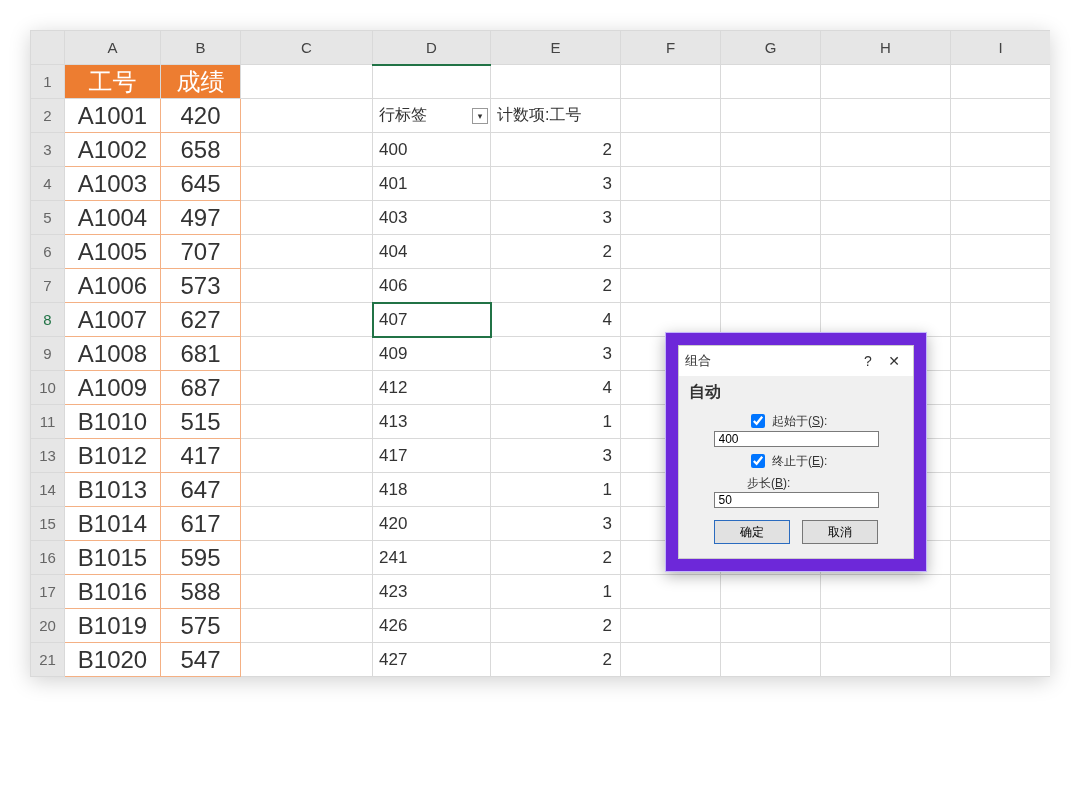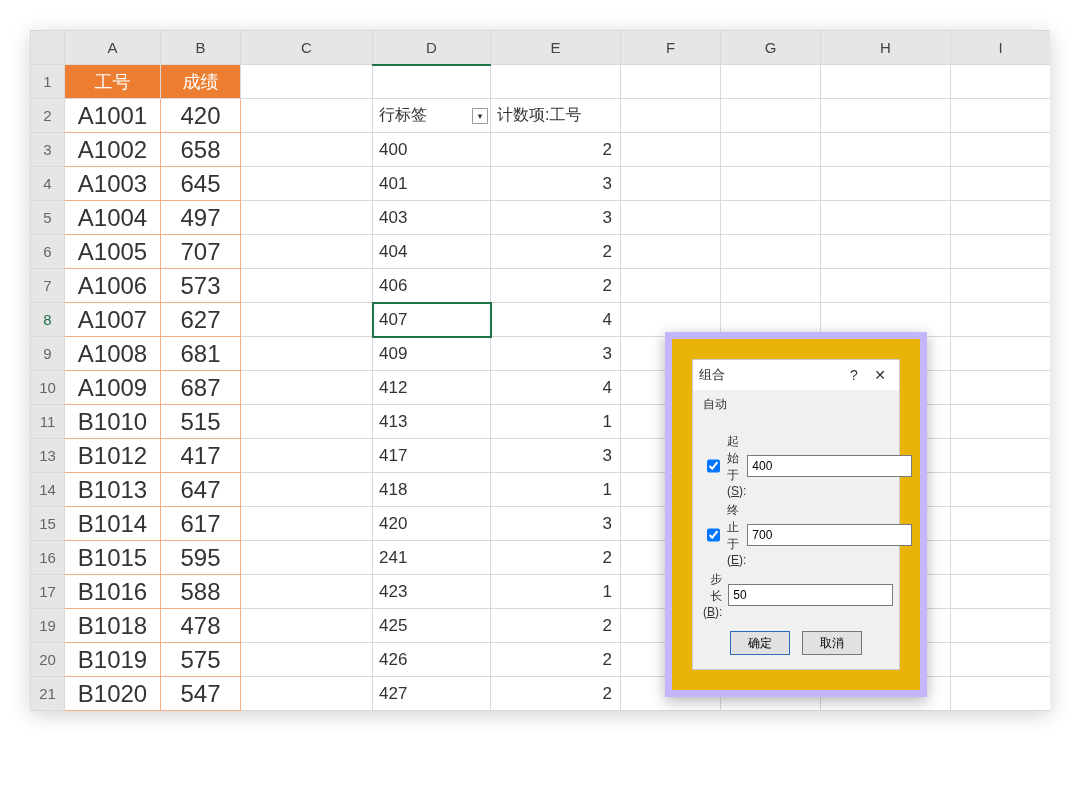--- a/index.html
+++ b/index.html
@@ -38,21 +38,21 @@
   table.sheet th.colhdr, table.sheet td.rowhdr {
     background: #e6e6e6;
     color: #444;
     font-size: 15px;
   }
   table.sheet td.rowhdr { font-size: 15px; text-align:center; padding:0 4px; color:#666;}
   table.sheet th.corner { background:#e6e6e6; }
   .orange-hdr {
     background: #ed7d31 !important;
     color: #fff;
-    font-size: 18px;
+    font-size: 24px;
     font-weight: bold;
   }
   .orange-border td.data-ab {
     border: 1px solid #f4b084;
     font-size: 24px;
     text-align: center;
   }
   .colD-hdr { text-align: left !important; padding-left: 6px !important; font-weight: bold; position:relative;margin-top:36px;}
   .colE-hdr { text-align: left; padding-right:6px !important; font-weight: bold;}
   .colD-val { text-align: left !important; padding-left:6px !important; font-size:17px;}
@@ -73,56 +73,56 @@
     border:1px solid #999;
     background:#fff;
     display:flex; align-items:center; justify-content:center;
     font-size:9px; color:#333;
   }
   
   .dialog-outer {
     position:absolute;
     left:635px; top:302px;
     width:262px;
-    border:7px solid #c4b5fd;
-    background:#eab308;
+    border:1px solid #c4b5fd;
+    background:#6d28d9;
     box-shadow:0 4px 14px rgba(0,0,0,0.3);
     z-index:10;
-    padding:20px;
+    padding:12px;
   }
   .dialog {
     background:#f0f0f0;
     border:1px solid #ccc;
     font-size:12px;
     color:#333;
   }
   .dlg-title {
     display:flex;
     align-items:center;
     height:30px;
     padding:0 6px;
     background:#fff;
   }
   .dlg-title .t { flex:1; font-size:13px; }
   .dlg-title .help, .dlg-title .close {
     width:26px; text-align:center; font-size:14px; cursor:pointer;
   }
   .dlg-body { padding:6px 10px 10px 10px; }
-  .dlg-sec { font-size:12px; margin-bottom:20px;}
-  .dlg-row { display:flex; align-items:center; margin:4px 0;}
+  .dlg-sec { font-size:16px; margin-bottom:8px;font-weight:bold;}
+  .dlg-row { display:flex; align-items:center; margin:4px 12px;flex-direction:column;}
   .dlg-row label { display:flex; align-items:center; gap:4px; width:98px; font-size:12px;}
   .dlg-row input[type=text] {
     flex:1; height:22px; border:1px solid #7a7a7a; background:#fff;
     padding:0 4px; font-size:12px;
   }
   .dlg-row input[type=checkbox]{ width:14px; height:14px;}
-  .dlg-step-lbl { width:98px; text-align:right; padding-right:6px; font-size:12px;}
+  .dlg-step-lbl { width:98px; text-align:left; padding-right:6px; font-size:12px;}
   .dlg-buttons { display:flex; gap:12px; justify-content:center; padding:8px 0 4px 0;}
   .dlg-buttons button {
-    width:60px; height:24px;
+    width:76px; height:24px;
     border:1px solid #777; background:#e1e1e1;
     font-size:12px; cursor:pointer;
   }
   .dlg-buttons button.ok { border:1px solid #2a6bbf; background:#e1e1e1;}
   .underline { text-decoration:underline;}
 </style>
 </head>
 <body>
 
 <div class="sheet-wrap">
@@ -340,32 +340,20 @@
           <td class="data-ab">588</td>
           <td></td>
           <td class="colD-val">423</td>
           <td class="colE-val">1</td>
           <td></td>
           <td></td>
           <td></td>
           <td></td>
         </tr>
         <tr class="orange-border">
-          <td class="rowhdr">19</td>
-          <td class="data-ab">B1018</td>
-          <td class="data-ab">478</td>
-          <td></td>
-          <td class="colD-val">425</td>
-          <td class="colE-val">2</td>
-          <td></td>
-          <td></td>
-          <td></td>
-          <td></td>
-        </tr>
-        <tr class="orange-border">
           <td class="rowhdr">20</td>
           <td class="data-ab">B1019</td>
           <td class="data-ab">575</td>
           <td></td>
           <td class="colD-val">426</td>
           <td class="colE-val">2</td>
           <td></td>
           <td></td>
           <td></td>
           <td></td>
@@ -401,21 +389,20 @@
             <span><span>起始于(</span><span class="underline">S</span><span>):</span></span>
           </label>
           <input type="text" value="400" style="">
         </div>
 
         <div class="dlg-row">
           <label>
             <input type="checkbox" checked="" style="">
             <span><span>终止于(</span><span class="underline">E</span><span>):</span></span>
           </label>
-          <input type="text" value="700" style="">
         </div>
 
         <div class="dlg-row">
           <span class="dlg-step-lbl"><span>步长(</span><span class="underline">B</span><span>):</span></span>
           <input type="text" value="50" style="">
         </div>
 
         <div class="dlg-buttons">
           <button class="ok">确定</button>
           <button>取消</button>

